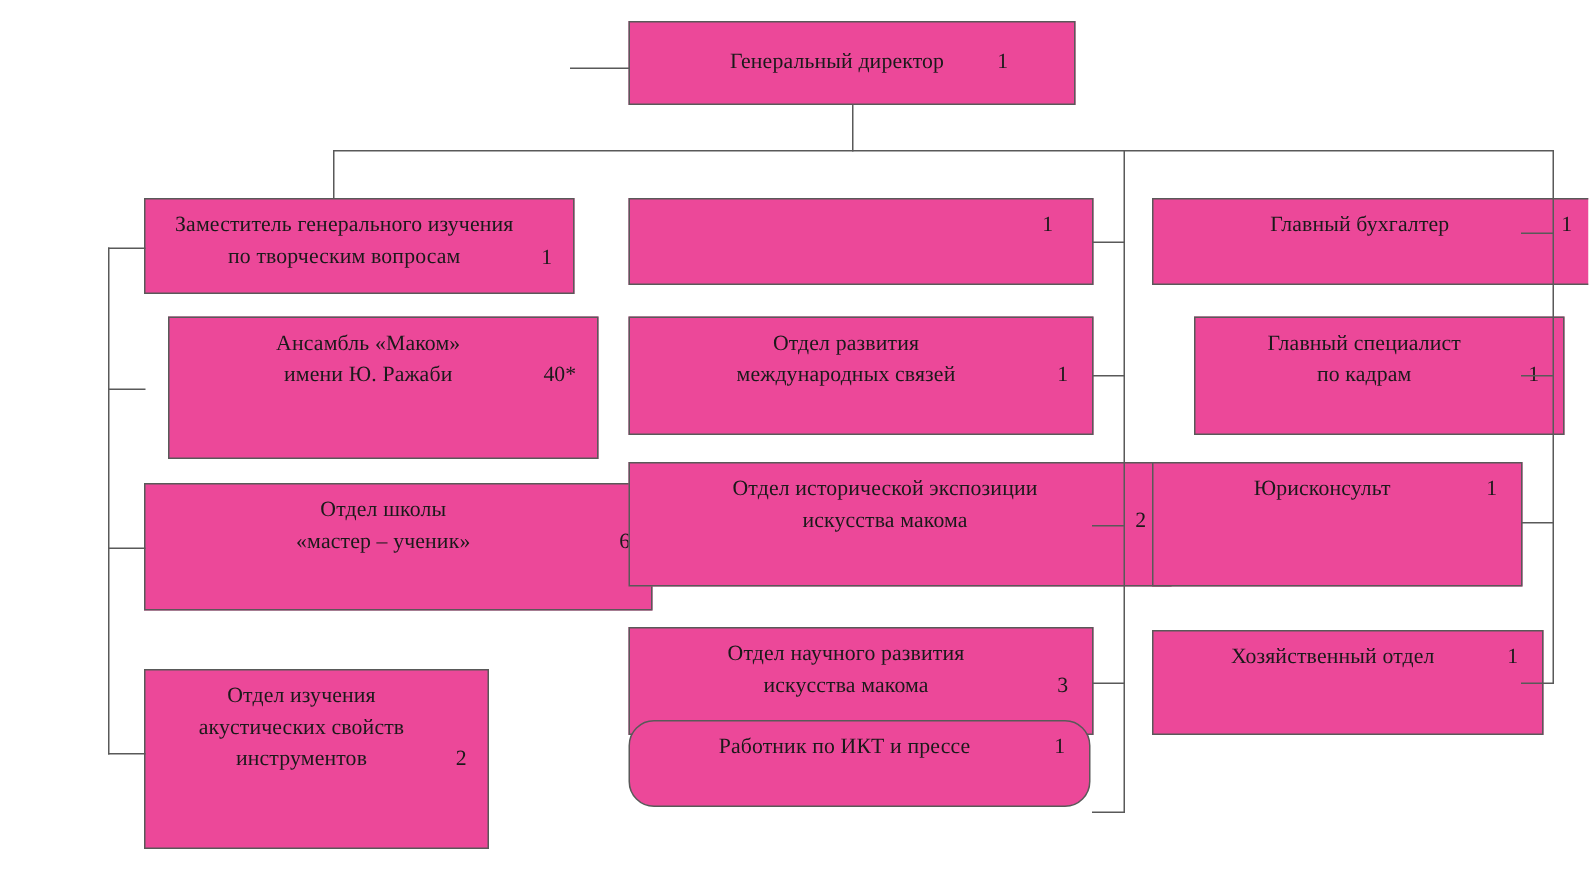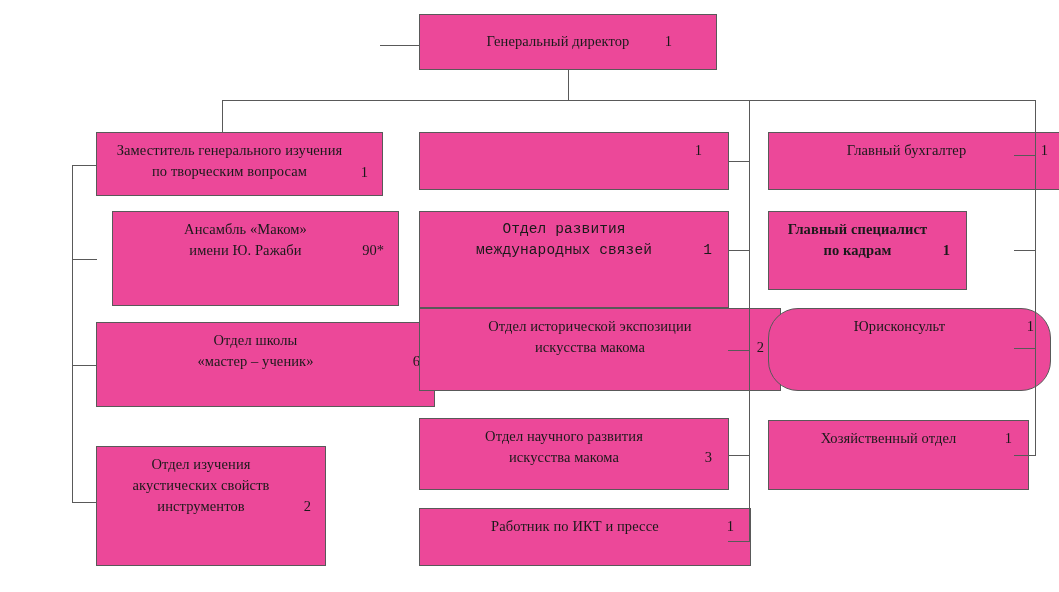--- a/index.html
+++ b/index.html
@@ -98,21 +98,21 @@
 по творческим вопросам</span>
     </span>
     <span class="node-count" style="top:29px; right:14px;">1</span>
   </div>
 
   <div class="node" style="left:96px; top:211px; width:287px; height:95px;margin-left:16px;">
     <span class="node-inner">
       <span class="node-label">Ансамбль «Маком»
 имени Ю. Ражаби</span>
     </span>
-    <span class="node-count" style="top:28px; right:14px;">90*</span>
+    <span class="node-count" style="top:28px; right:14px;">40*</span>
   </div>
 
   <div class="node" style="left:96px; top:322px; width:339px; height:85px;">
     <span class="node-inner">
       <span class="node-label">Отдел школы
 «мастер – ученик»</span>
     </span>
     <span class="node-count" style="top:28px; right:14px;">6</span>
   </div>
 
@@ -128,21 +128,21 @@
   <div class="line-v" style="left:72px; top:165px; height:338px;"></div>
   <div class="line-h" style="left:72px; top:165px; width:25px;"></div>
   <div class="line-h" style="left:72px; top:259px; width:25px;"></div>
   <div class="line-h" style="left:72px; top:365px; width:25px;"></div>
   <div class="line-h" style="left:72px; top:502px; width:25px;"></div>
 
   <div class="node" style="left:419px; top:132px; width:310px; height:58px;">
     <span class="node-count" style="top:7px; right:26px;">1</span>
   </div>
 
-  <div class="node" style="left:419px; top:211px; width:310px; height:97px;font-family:Liberation Mono, monospace;">
+  <div class="node" style="left:419px; top:211px; width:310px; height:79px;">
     <span class="node-inner">
       <span class="node-label">Отдел развития
 международных связей</span>
     </span>
     <span class="node-count" style="top:28px; right:16px;">1</span>
   </div>
 
   <div class="node" style="left:419px; top:308px; width:362px; height:83px;">
     <span class="node-inner">
       <span class="node-label">Отдел исторической экспозиции
@@ -152,50 +152,50 @@
   </div>
 
   <div class="node" style="left:419px; top:418px; width:310px; height:72px;">
     <span class="node-inner">
       <span class="node-label">Отдел научного развития
 искусства макома</span>
     </span>
     <span class="node-count" style="top:28px; right:16px;">3</span>
   </div>
 
-  <div class="node" style="left:419px; top:508px; width:332px; height:58px;">
+  <div class="node" style="left:419px; top:480px; width:308px; height:58px;border-radius:17px;">
     <span class="node-inner">
       <span class="node-label">Работник по ИКТ и прессе</span>
     </span>
     <span class="node-count" style="top:7px; right:16px;">1</span>
   </div>
 
   <div class="line-v" style="left:749px; top:100px; height:442px;"></div>
   <div class="line-h" style="left:728px; top:161px; width:22px;"></div>
   <div class="line-h" style="left:728px; top:250px; width:22px;"></div>
   <div class="line-h" style="left:728px; top:350px; width:22px;"></div>
   <div class="line-h" style="left:728px; top:455px; width:22px;"></div>
   <div class="line-h" style="left:728px; top:541px; width:22px;"></div>
 
   <div class="node" style="left:768px; top:132px; width:297px; height:58px;">
     <span class="node-inner">
       <span class="node-label">Главный бухгалтер</span>
     </span>
     <span class="node-count" style="top:7px; right:16px;">1</span>
   </div>
 
-  <div class="node" style="left:768px; top:211px; width:199px; height:79px;font-weight:bold;">
+  <div class="node" style="left:796px; top:211px; width:247px; height:79px;">
     <span class="node-inner">
       <span class="node-label">Главный специалист
 по кадрам</span>
     </span>
     <span class="node-count" style="top:28px; right:16px;">1</span>
   </div>
 
-  <div class="node" style="left:768px; top:308px; width:283px; height:83px;border-radius:30px;">
+  <div class="node" style="left:768px; top:308px; width:247px; height:83px;">
     <span class="node-inner">
       <span class="node-label">Юрисконсульт</span>
     </span>
     <span class="node-count" style="top:7px; right:16px;">1</span>
   </div>
 
   <div class="node" style="left:768px; top:420px; width:261px; height:70px;">
     <span class="node-inner">
       <span class="node-label">Хозяйственный отдел</span>
     </span>

